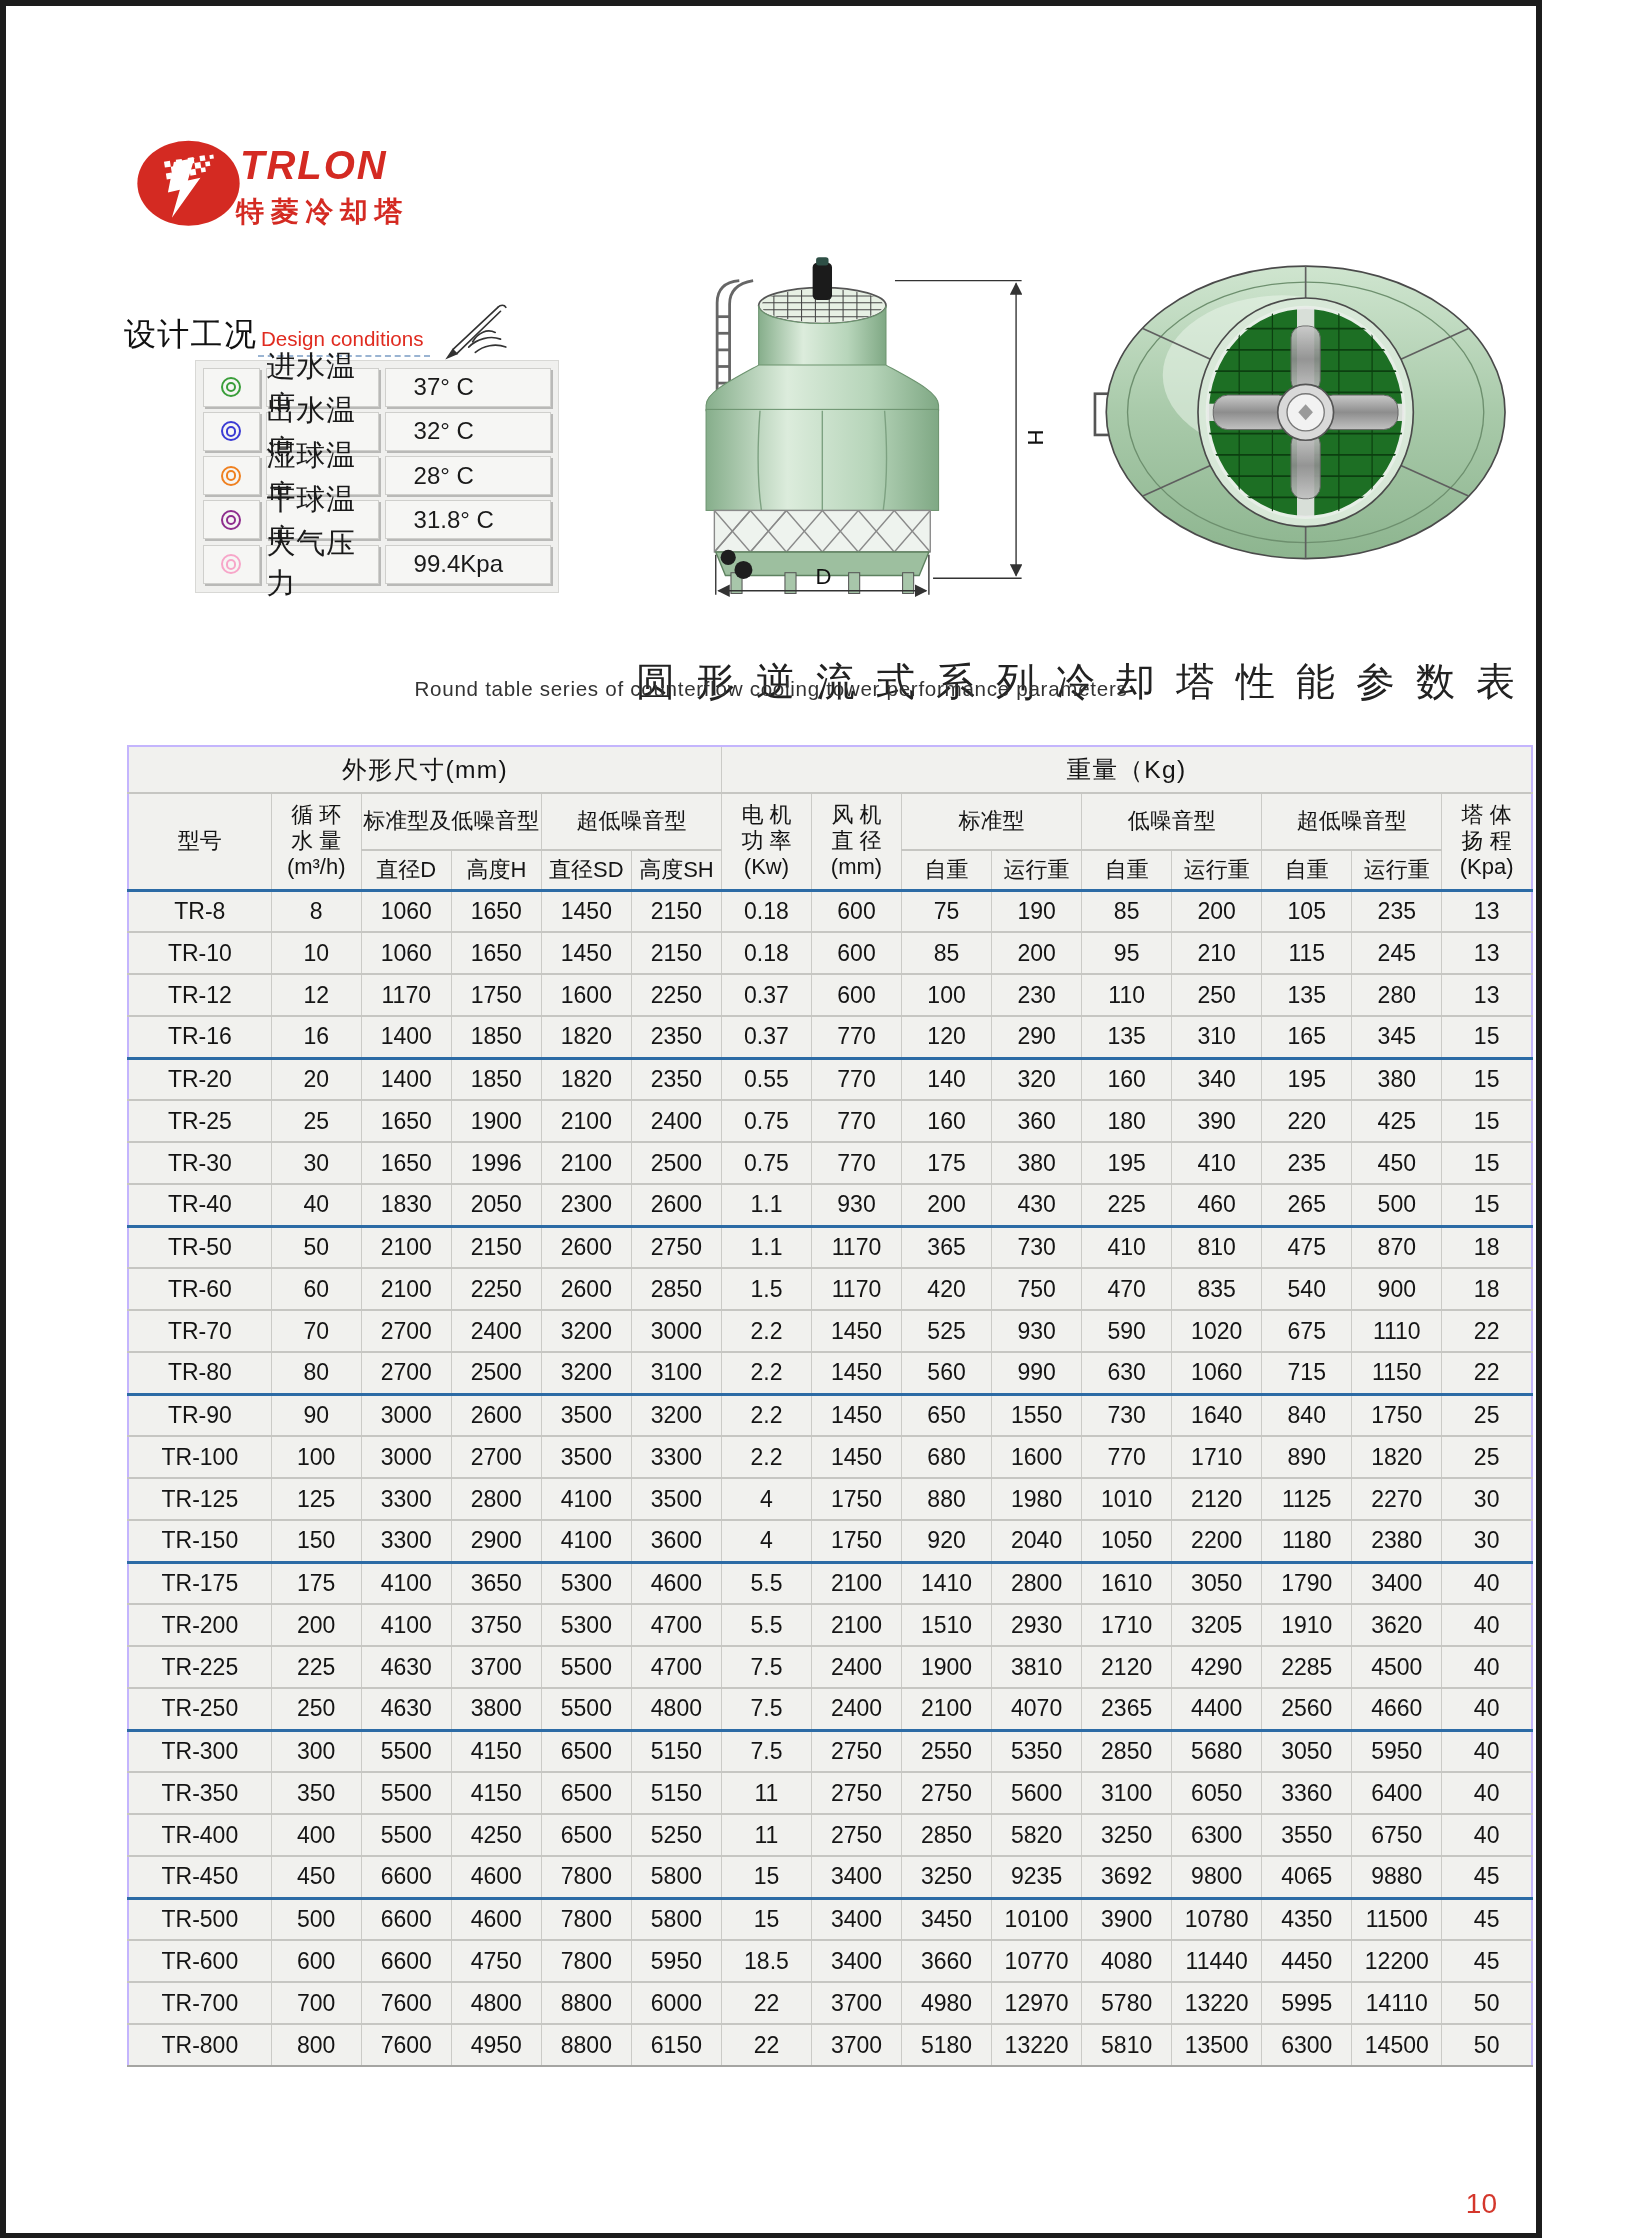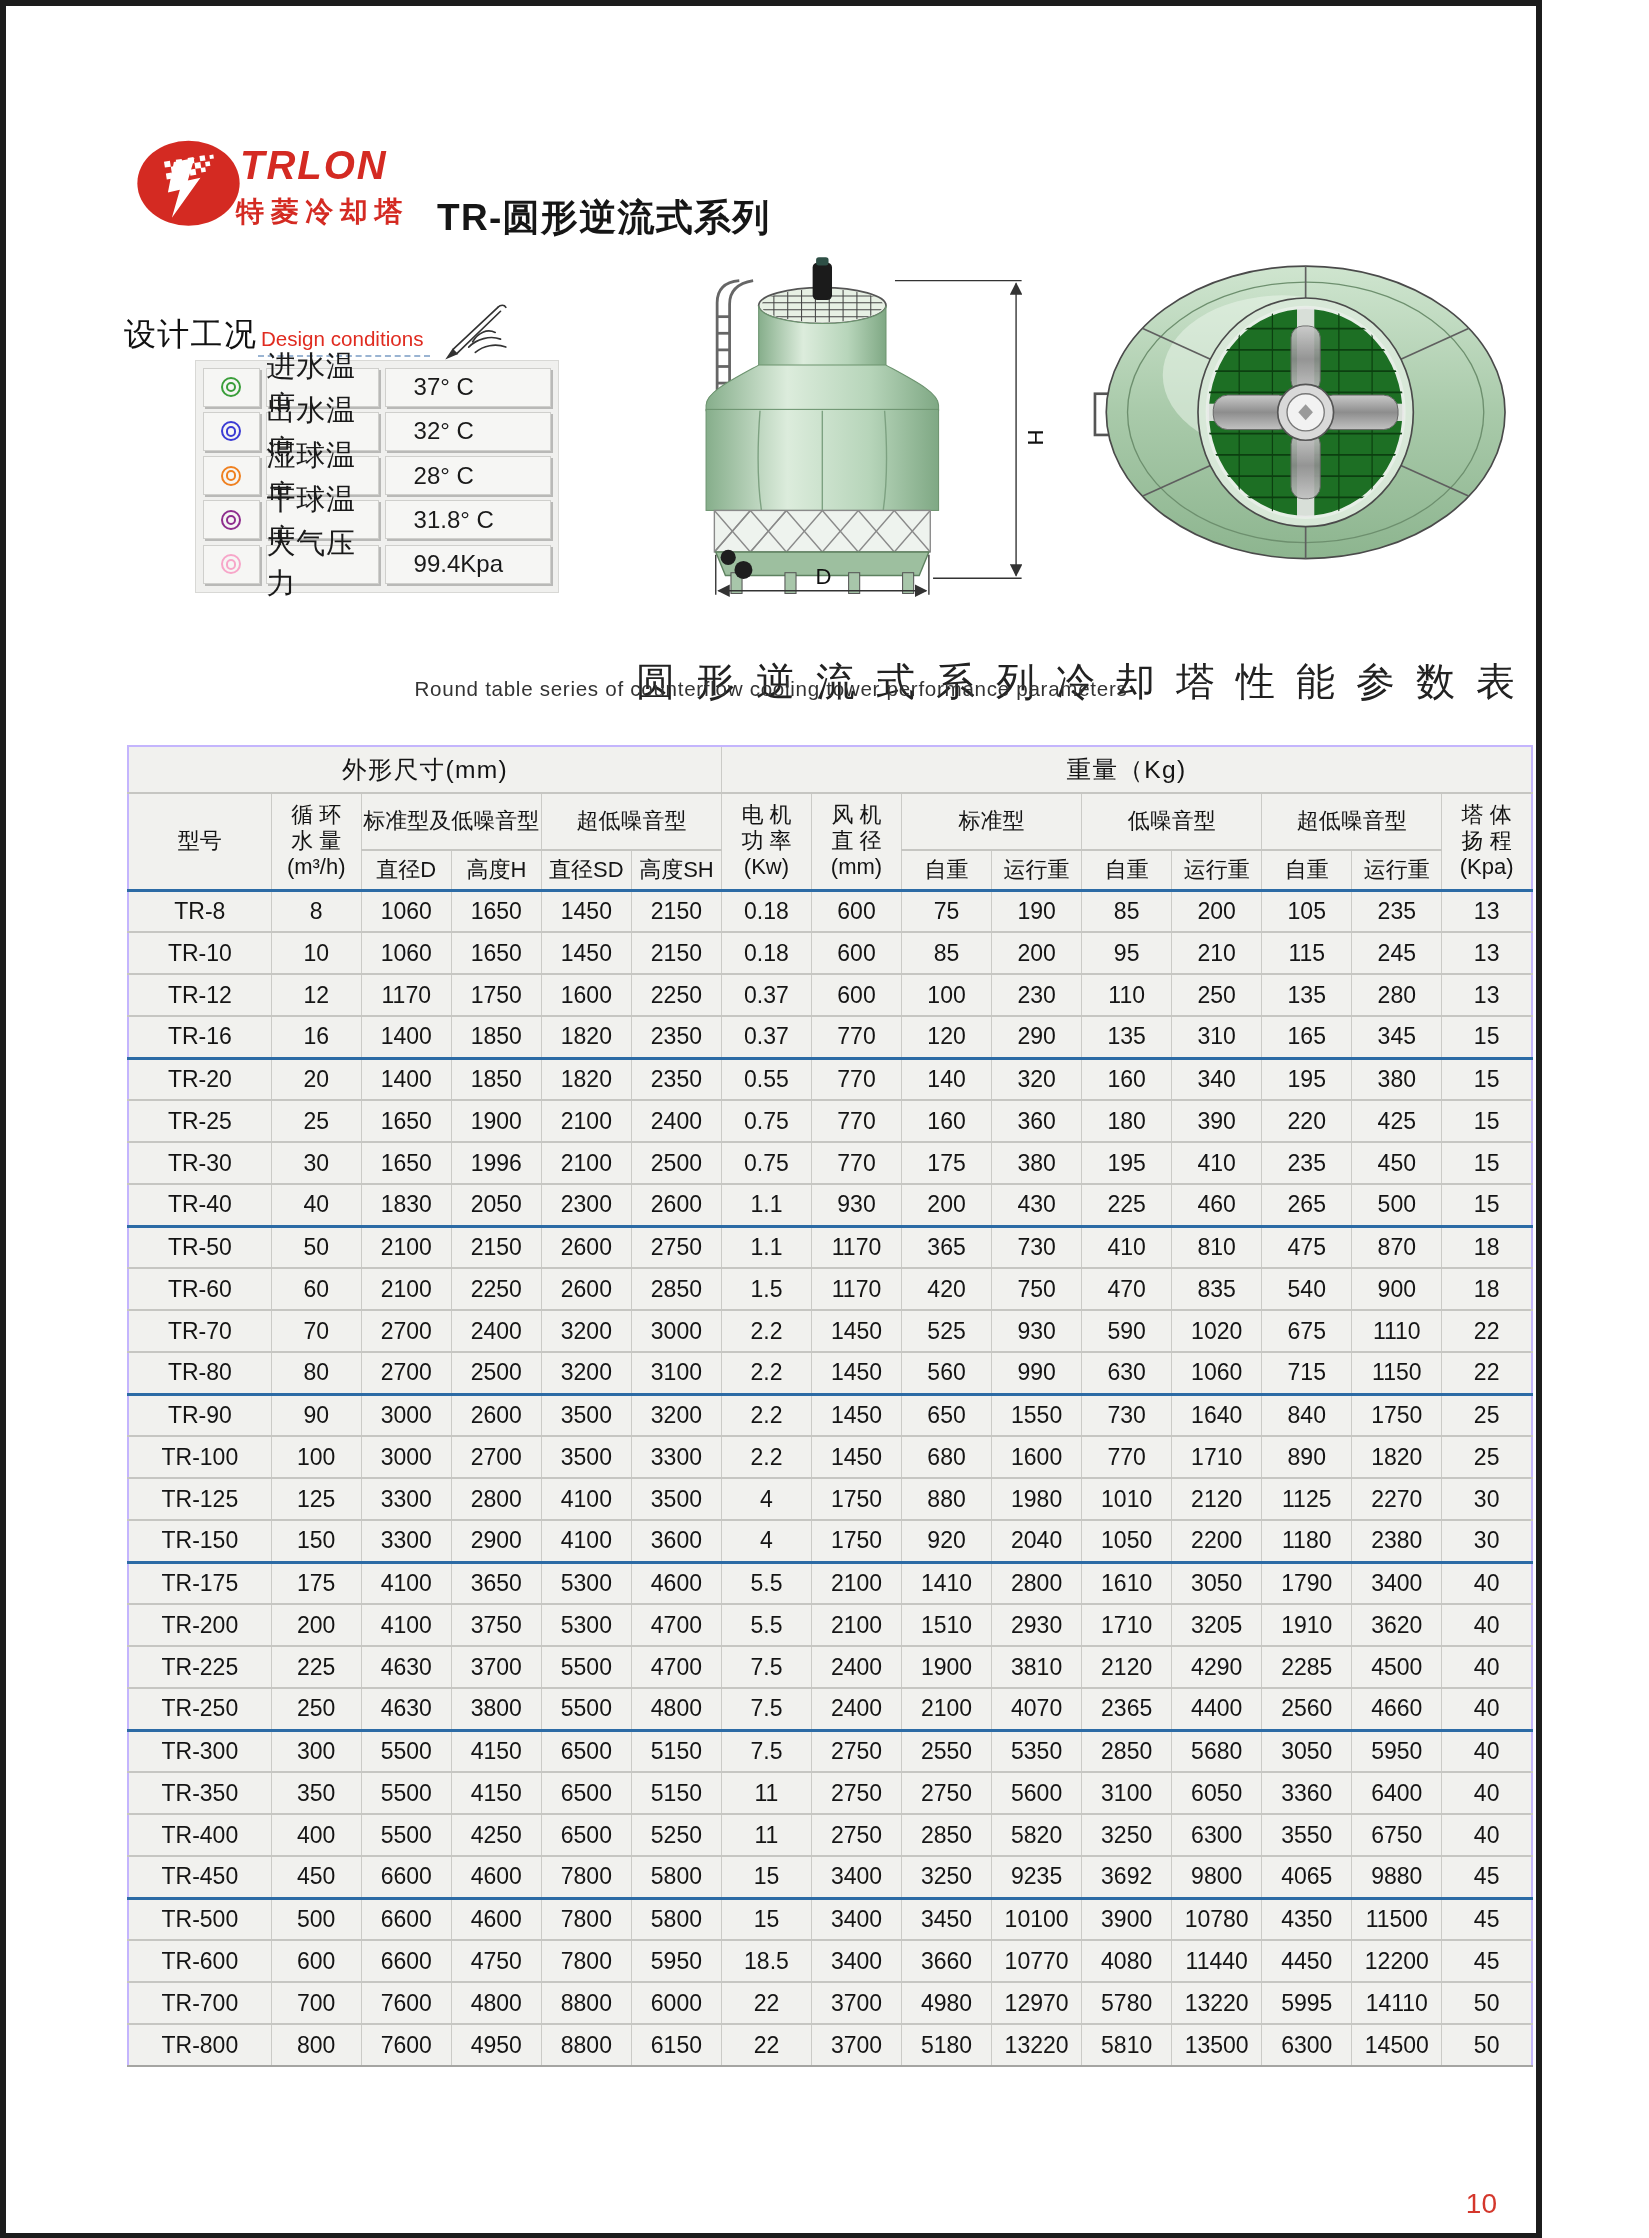--- a/index.html
+++ b/index.html
@@ -81,21 +81,20 @@
         <rect x="111" y="40" width="7" height="7"></rect>
       <rect x="50" y="48" width="9" height="9"></rect>
         <rect x="68" y="48" width="9" height="9"></rect>
       <rect x="86" y="48" width="9" height="9"></rect>
         <rect x="103" y="48" width="7" height="7"></rect>
     </g>
     <path d="M63,36 L94,30 L84,64 L103,60 L60,120 L72,78 L54,82 Z" fill="#ffffff"></path>
   </svg>
   <div class="brand-en">TRLON</div>
   <div class="brand-cn">特菱冷却塔</div>
-  <h1 class="series-title">TR-圆形逆流式系列</h1>
 
   <div class="cond-title">
     <span class="cond-title-cn">设计工况</span>
     <span class="cond-title-en">Design conditions</span>
     <svg class="hand-icon" viewBox="0 0 120 95" fill="none" stroke="#333" stroke-width="2.5" stroke-linecap="round">
       <line x1="28" y1="78" x2="96" y2="14"></line>
       <line x1="34" y1="84" x2="100" y2="20"></line>
       <path d="M28,78 L20,90 L34,84 Z" fill="#333"></path>
       <path d="M58,66 C66,52 80,46 92,52"></path>
       <path d="M52,74 C64,62 84,56 100,62"></path>

